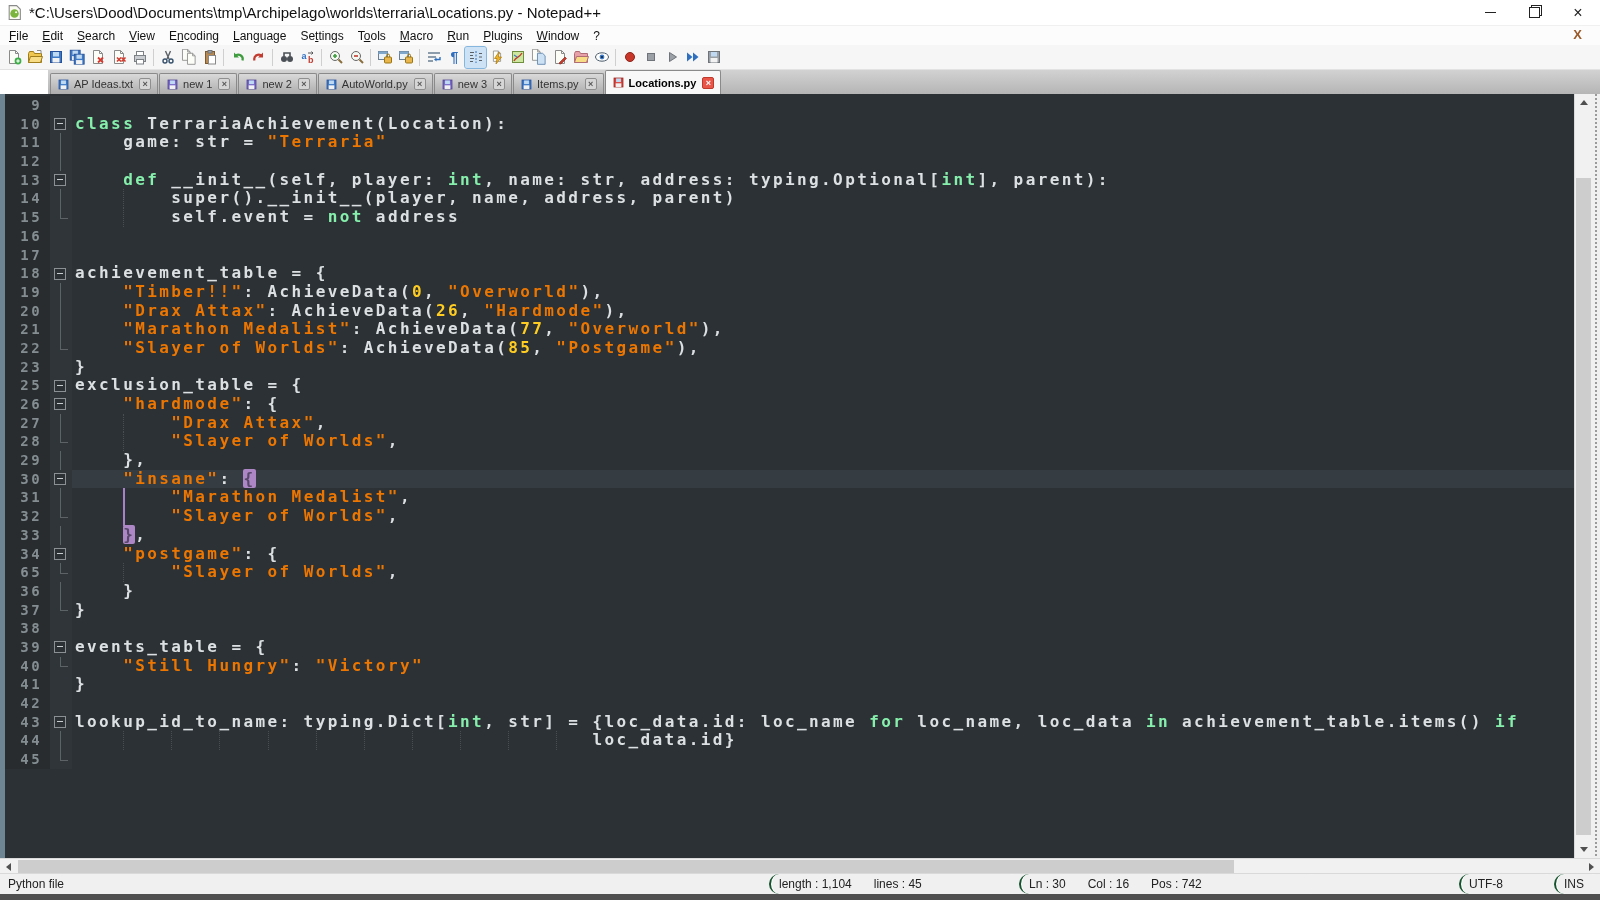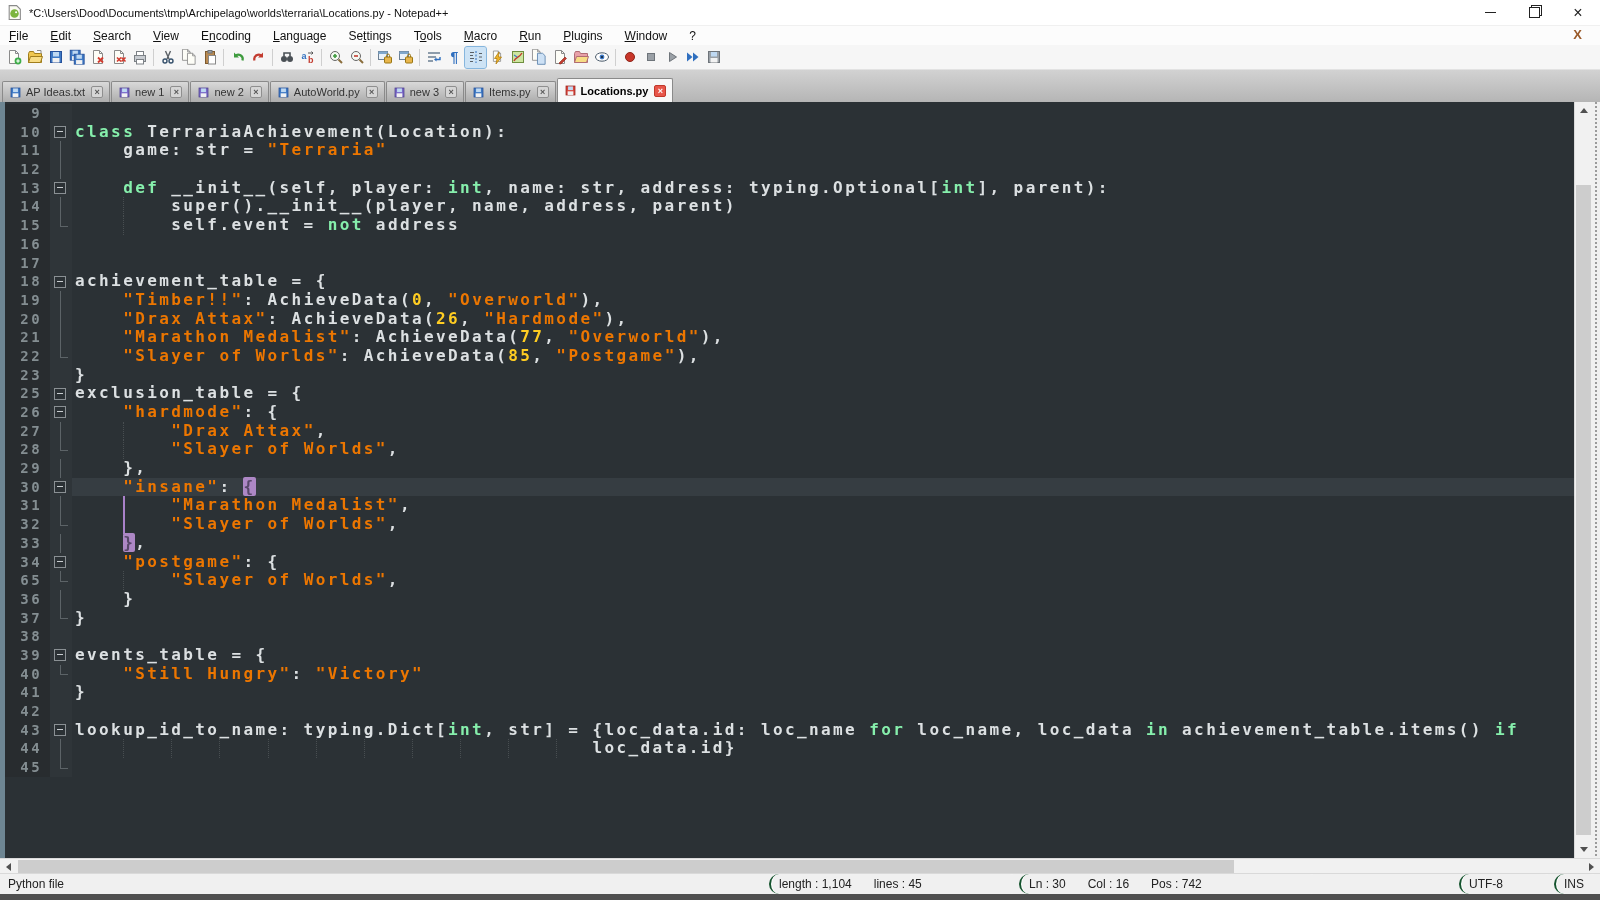--- a/index.html
+++ b/index.html
@@ -4,21 +4,21 @@
 <style>
   * { margin:0; padding:0; box-sizing:border-box; }
   html,body { width:1600px; height:900px; overflow:hidden; background:#4F4F4F;
               font-family:"Liberation Sans", sans-serif; }
   .window { width:1600px; height:900px; display:flex; flex-direction:column; background:#fff; }
 
   
   .titlebar { height:26px; background:#FFFFFF; display:flex; align-items:center; padding-left:6px;
               border-bottom:1px solid #F0F0F0; flex:0 0 auto; }
   .app-icon { width:17px; height:17px; margin-right:6px; flex:0 0 auto; }
-  .title-text { font-size:11px; color:#111; white-space:nowrap; overflow:hidden; }
+  .title-text { font-size:15px; color:#111; white-space:nowrap; overflow:hidden; }
   .win-controls { margin-left:auto; display:flex; height:100%; }
   .win-btn { width:44px; display:flex; align-items:center; justify-content:center; font-size:13px; color:#222; }
   .wb-min::before { content:""; width:11px; border-top:1px solid #222; display:block; }
   .wb-max::before { content:""; width:9px; height:9px; border:1px solid #222; display:block;
                     box-shadow:2px -2px 0 -1px #fff, 2px -2px 0 0 #222; }
   .wb-close { font-size:16px; }
 
   
   .menubar { height:19px; background:#FCFCFC; display:flex; align-items:center; padding-left:2px;
              font-size:12px; color:#111; flex:0 0 auto; position:relative; }
@@ -28,22 +28,22 @@
 
   
   .toolbar { height:25px; background:#F6F6F6; border-bottom:1px solid #E2E2E2; display:flex;
              align-items:center; padding-left:3px; flex:0 0 auto; }
   .tbi { width:21px; height:21px; display:flex; align-items:center; justify-content:center; border-radius:2px; }
   .tbi svg { width:16px; height:16px; }
   .tbi.active { background:#CDE3F5; outline:1px solid #86B6DE; }
   .tbsep { width:1px; height:17px; background:#CFCFCF; margin:0 3px; }
 
   
-  .tabbar { height:32px; background:linear-gradient(#D2D2D2,#B5B5B5); display:flex; align-items:flex-end;
-            padding-left:2px; flex:0 0 auto; }
+  .tabbar { height:24px; background:linear-gradient(#D2D2D2,#B5B5B5); display:flex; align-items:flex-end;
+            padding-left:2px; flex:0 0 auto;margin-left:48px; }
   .tab { height:21px; display:flex; align-items:center; gap:4px; padding:0 6px; font-size:11px; color:#333;
          background:linear-gradient(#D9D9D9,#ADADAD); border:1px solid #8A8A8A; border-bottom:none;
          border-radius:2px 2px 0 0; margin-right:1px; white-space:nowrap; }
   .tab.active { height:24px; background:#F8F8F8; color:#000; font-weight:bold; }
   .tab .disk { width:13px; height:13px; flex:0 0 auto; }
   .tab-x { width:12px; height:12px; margin-left:2px; border:1px solid #8F8F8F; background:#D6D6D6; color:#555;
            font-size:9px; line-height:10px; text-align:center; font-weight:bold; border-radius:2px; }
   .tab.active .tab-x { border-color:#C0392B; background:#E8564A; color:#fff; }
 
   
@@ -115,21 +115,21 @@
       <div class="win-btn">
           <span class="wb-max"></span>
         </div>
       <div class="win-btn wb-close">
           <span>×</span>
         </div>
     </div>
   </div>
 
   <div class="menubar">
-    <div id="menu" style="display:flex;gap:8px;">
+    <div id="menu" style="display:flex;">
         <div class="menu-item"><u>F</u>ile</div>
         <div class="menu-item"><u>E</u>dit</div>
         <div class="menu-item"><u>S</u>earch</div>
         <div class="menu-item"><u>V</u>iew</div>
         <div class="menu-item">E<u>n</u>coding</div>
         <div class="menu-item"><u>L</u>anguage</div>
         <div class="menu-item">Se<u>t</u>tings</div>
         <div class="menu-item">T<u>o</u>ols</div>
         <div class="menu-item"><u>M</u>acro</div>
         <div class="menu-item"><u>R</u>un</div>

